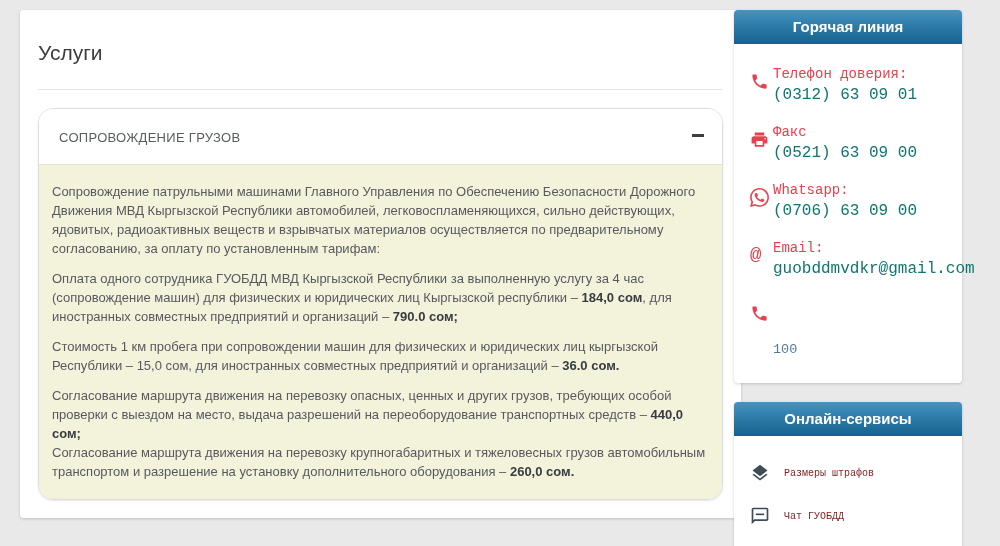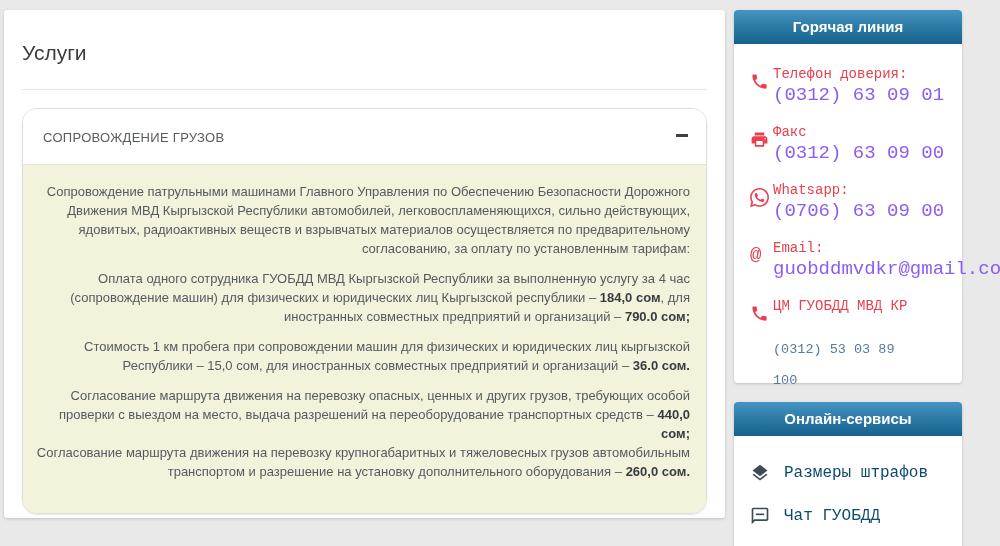--- a/index.html
+++ b/index.html
@@ -7,21 +7,21 @@
   body {
     font-family: "Liberation Sans", "DejaVu Sans", sans-serif;
     background: #e9e9e9;
     position: relative;
     overflow: hidden;
   }
   .stage { position: absolute; inset: 0; }
 
   
   .main-card {
-    position: absolute; left: 4px; top: 10px;
+    position: absolute; left: 20px; top: 10px;
     width: 721px; height: 508px;
     background: #fff; border-radius: 3px;
     box-shadow: 0 1px 3px rgba(0,0,0,.18);
     padding: 22px 18px;
   }
   .page-title {
     font-size: 21px; font-weight: 400; color: #3c3c3c;
     line-height: 30px; margin-top: 6px;
   }
   .title-divider {
@@ -41,22 +41,22 @@
   .panel-title {
     font-size: 13px; color: #585c5f; letter-spacing: .3px;
     font-weight: 400;
   }
   .collapse-minus {
     position: absolute; right: 18px; top: 25px;
     width: 12px; height: 3px; background: #3b3f42;
   }
   .panel-body {
     background: #f3f3dc; border-top: 1px solid #e4e4cf;
-    padding: 17px 16px 32px 13px;
-    color: #565a5e; font-size: 13px; line-height: 19px; text-align: right;
+    padding: 17px 16px 18px 13px;
+    color: #565a5e; font-size: 13px; line-height: 19px;
   }
   .panel-body p { margin: 0 0 11px; }
   .panel-body p:last-child { margin-bottom: 0; }
   .panel-body strong { color: #373c40; font-weight: 700; }
 
   
   .side-card {
     position: absolute; left: 726px; width: 228px;
     background: #fff; border-radius: 4px;
     box-shadow: 0 1px 3px rgba(0,0,0,.18);
@@ -72,32 +72,32 @@
   }
   .side-body { padding: 21px 16px 14px; font-family: Liberation Mono, monospace; }
   .hl-item { display: flex; margin-bottom: 19px; }
   .hl-icon {
     flex: 0 0 20px; margin-right: 3px; color: #e8404e;
     padding-top: 7px;
   }
   .hl-icon svg { width: 19px; height: 19px; fill: currentColor; display: block; }
   .hl-icon .at-glyph { font-size: 19px; font-weight: 500; line-height: 19px; color: #e8404e; }
   .hl-label { color: #e8404e; font-size: 14px; line-height: 18px; margin-bottom: 3px; }
-  .hl-value { color: #8b5cf6; font-size: 19px; line-height: 18px; cursor: pointer; }
+  .hl-value { color: #0f766e; font-size: 16px; line-height: 18px; cursor: pointer; }
   .hl-extra { margin: 0 0 16px 23px; color: #567a9e; font-size: 13.5px; cursor: pointer; }
   .hl-extra:last-child { margin-bottom: 0; }
 
   .services .side-body { padding: 27px 16px 10px; }
   .os-item {
     display: flex; align-items: center; gap: 14px;
     margin-bottom: 23px; cursor: pointer;
   }
   .os-icon { color: #3e4c56; }
   .os-icon svg { width: 20px; height: 20px; fill: currentColor; display: block; }
-  .os-label { color: #0c4a6e; font-size: 16px; text-align: center; }
+  .os-label { color: #7f1d1d; font-size: 10px; text-align: center; }
 </style>
 </head>
 <body>
 
 <div class="stage">
 
   <div class="main-card">
     <h1 class="page-title">Услуги</h1>
     <hr class="title-divider">
 
@@ -132,21 +132,21 @@
       </div>
 
       <div class="hl-item">
         <span class="hl-icon">
           <svg viewBox="0 0 24 24">
               <path d="M19 8H5c-1.66 0-3 1.34-3 3v6h4v4h12v-4h4v-6c0-1.66-1.34-3-3-3zm-3 11H8v-5h8v5zm3-7c-.55 0-1-.45-1-1s.45-1 1-1 1 .45 1 1-.45 1-1 1zm-1-9H6v4h12V3z"></path>
             </svg>
         </span>
         <span class="hl-text">
           <div class="hl-label">Факс</div>
-          <div class="hl-value">(0312) 63 09 00</div>
+          <div class="hl-value">(0521) 63 09 00</div>
         </span>
       </div>
 
       <div class="hl-item">
         <span class="hl-icon">
           <svg viewBox="0 0 24 24">
               <path d="M17.47 14.38c-.3-.15-1.77-.87-2.04-.97-.27-.1-.47-.15-.67.15-.2.3-.77.97-.94 1.17-.17.2-.35.22-.65.07-.3-.15-1.26-.46-2.4-1.48-.89-.79-1.49-1.77-1.66-2.07-.17-.3-.02-.46.13-.61.13-.13.3-.35.45-.52.15-.17.2-.3.3-.5.1-.2.05-.37-.02-.52-.07-.15-.67-1.62-.92-2.22-.24-.58-.49-.5-.67-.51-.17-.01-.37-.01-.57-.01-.2 0-.52.07-.8.37-.27.3-1.04 1.02-1.04 2.49 0 1.47 1.07 2.89 1.22 3.09.15.2 2.11 3.22 5.1 4.51.71.31 1.27.49 1.7.63.72.23 1.37.2 1.88.12.57-.09 1.77-.72 2.02-1.42.25-.7.25-1.3.17-1.42-.07-.12-.27-.2-.57-.35zM12.05 21.8h-.01c-1.77 0-3.5-.47-5.01-1.37l-.36-.21-3.73.98 1-3.64-.24-.37a9.86 9.86 0 0 1-1.51-5.26c0-5.45 4.43-9.88 9.89-9.88 2.64 0 5.12 1.03 6.98 2.9a9.82 9.82 0 0 1 2.89 6.99c0 5.45-4.44 9.88-9.9 9.88zm8.42-18.3A11.82 11.82 0 0 0 12.05 0C5.5 0 .16 5.33.16 11.89c0 2.1.55 4.14 1.59 5.94L.06 24l6.33-1.66a11.88 11.88 0 0 0 5.66 1.44c6.55 0 11.89-5.33 11.89-11.89 0-3.18-1.24-6.16-3.48-8.4z"></path>
             </svg>
         </span>
         <span class="hl-text">
@@ -165,25 +165,23 @@
         </span>
       </div>
 
       <div class="hl-item">
         <span class="hl-icon">
           <svg viewBox="0 0 24 24">
               <path d="M6.62 10.79c1.44 2.83 3.76 5.14 6.59 6.59l2.2-2.2c.27-.27.67-.36 1.02-.24 1.12.37 2.33.57 3.57.57.55 0 1 .45 1 1V20c0 .55-.45 1-1 1-9.39 0-17-7.61-17-17 0-.55.45-1 1-1h3.5c.55 0 1 .45 1 1 0 1.25.2 2.45.57 3.57.11.35.03.74-.25 1.02l-2.2 2.2z"></path>
             </svg>
         </span>
         <span class="hl-text">
-          <div class="hl-label">ЦМ ГУОБДД МВД КР</div>
-        </span>
-      </div>
-
-      <div class="hl-extra">(0312) 53 03 89</div>
+        </span>
+      </div>
+
       <div class="hl-extra">100</div>
     </div>
   </aside>
 
   <aside class="side-card services">
     <div class="side-header">Онлайн-сервисы</div>
     <div class="side-body">
 
       <div class="os-item">
         <span class="os-icon">

